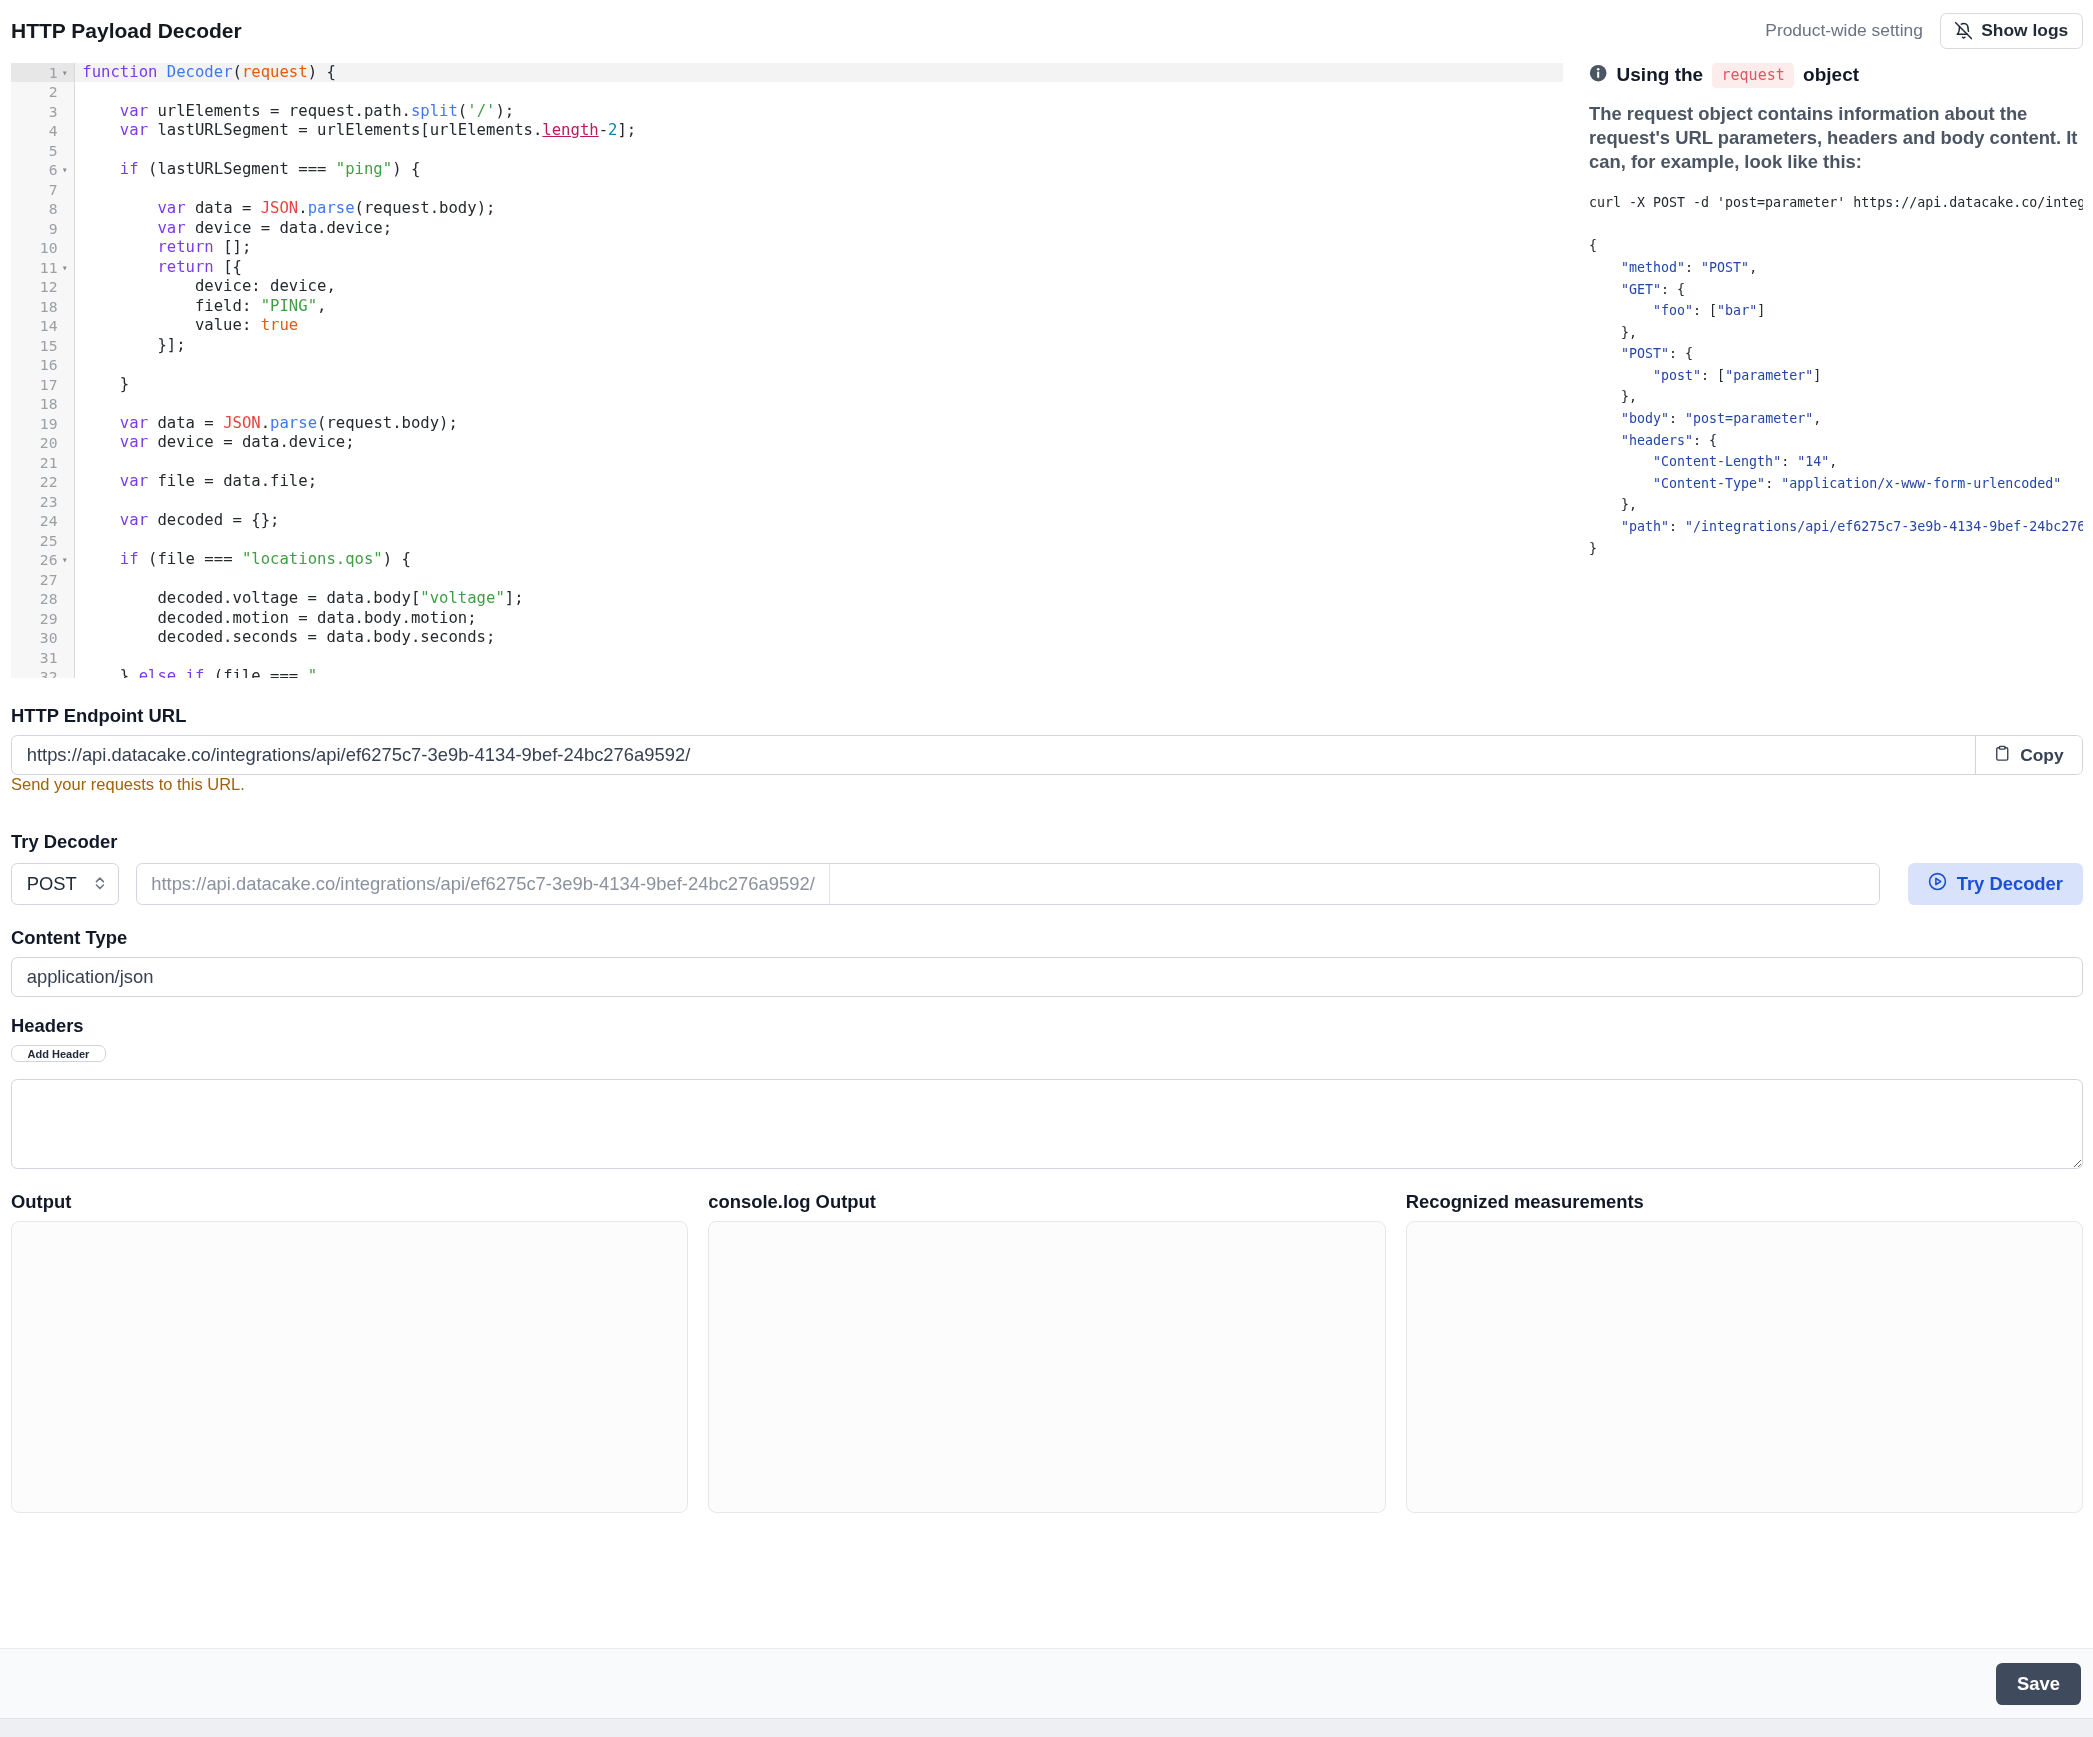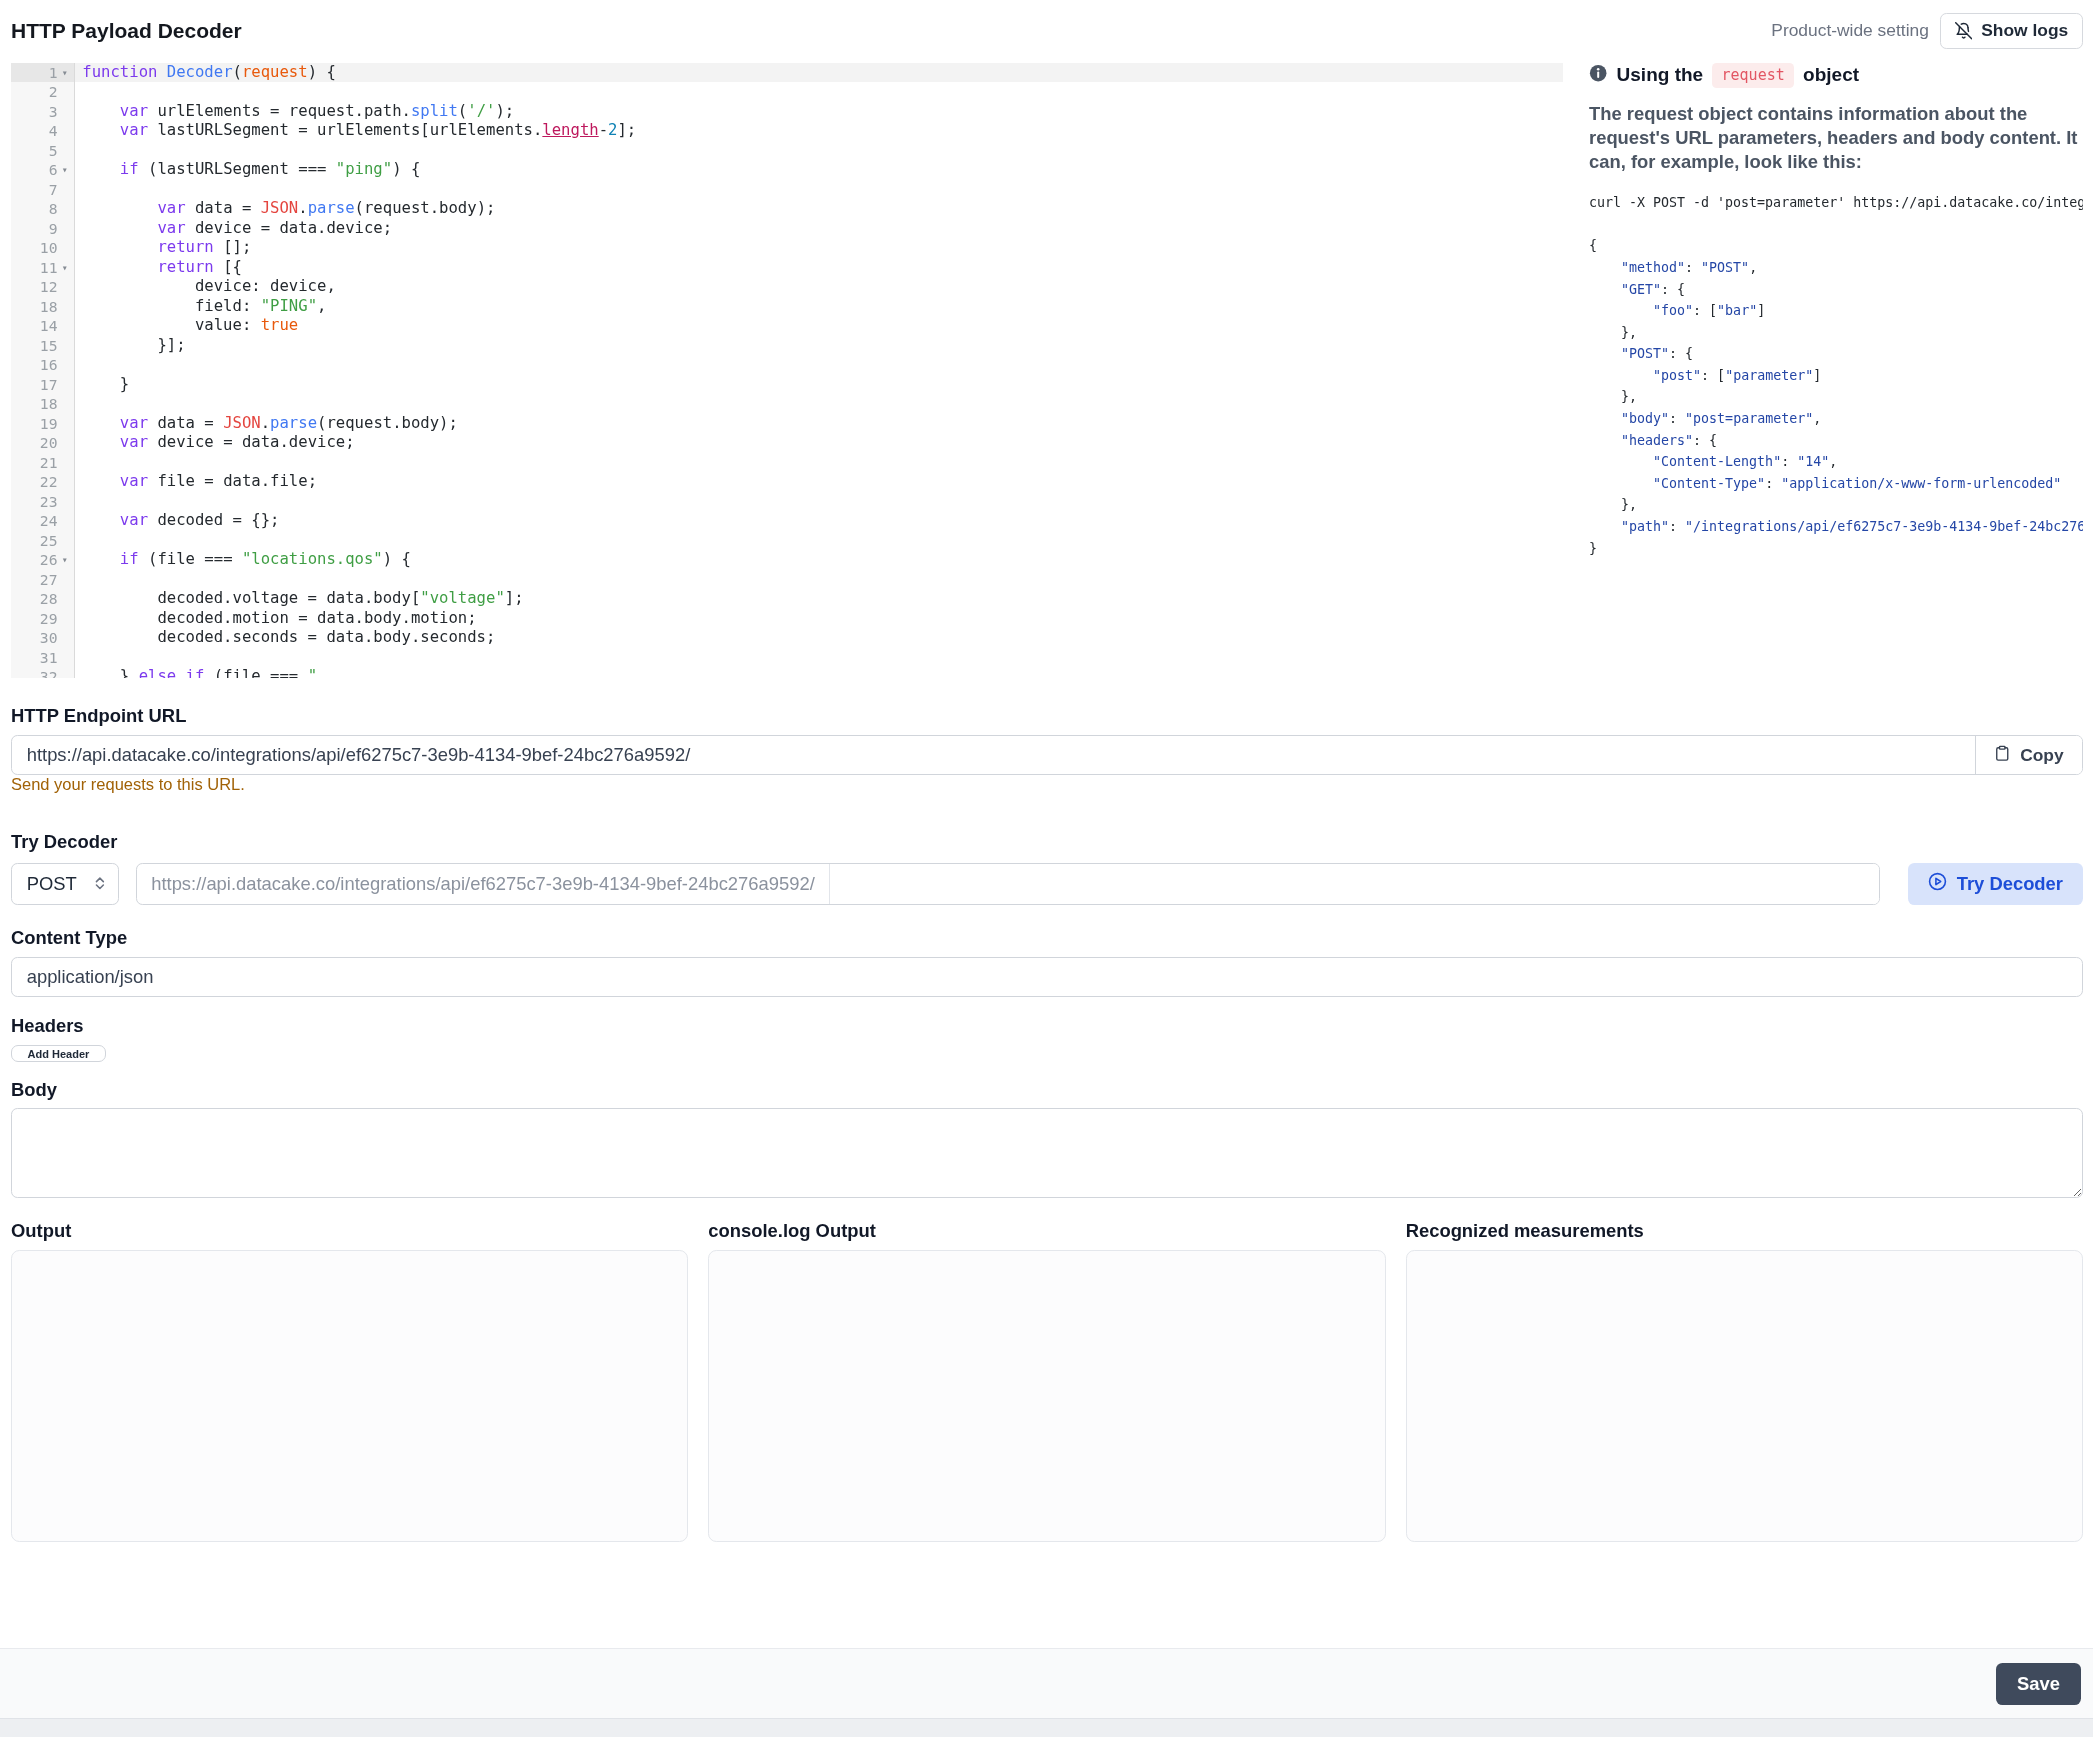--- a/index.html
+++ b/index.html
@@ -7,21 +7,21 @@
   body {
     width:2094px; height:1737px; position:relative; overflow:hidden;
     background:#ffffff; color:#111827;
     font-family:"Liberation Sans", sans-serif;
   }
   .container { padding:13px 11px 0; }
 
   
   .topbar { display:flex; justify-content:space-between; align-items:center; }
   .title { font-size:21px; font-weight:700; color:#14181f; }
-  .top-right { display:flex; align-items:center; gap:11px; }
+  .top-right { display:flex; align-items:center; gap:17px; }
   .muted-note { font-size:17.4px; color:#6b7280; }
   .btn-outline {
     display:inline-flex; align-items:center; gap:9.2px; background:#fff;
     border:0.9px solid #d6d9de; border-radius:6.4px; padding:6.4px 13.8px;
     font-size:17.4px; font-weight:600; color:#1f2937; font-family:inherit; cursor:pointer;
   }
   .btn-outline svg { display:block; }
 
   .desc { margin:16.5px 0 0; font-size:19px; line-height:24px; color:#4a5260; }
 
@@ -480,21 +480,20 @@
     <div class="section-label">Content Type</div>
     <input class="text-input" type="text" value="application/json" style="">
   </div>
 
   <div class="headers-section">
     <div class="section-label">Headers</div>
     <button class="add-header-btn">Add Header</button>
   </div>
 
   <div class="body-section">
-    <div class="section-label">Body</div>
     <textarea class="body-input" style=""></textarea>
   </div>
 
   <div class="outputs">
     <div>
       <div class="section-label">Output</div>
       <div class="output-box"></div>
     </div>
     <div>
       <div class="section-label">console.log Output</div>

